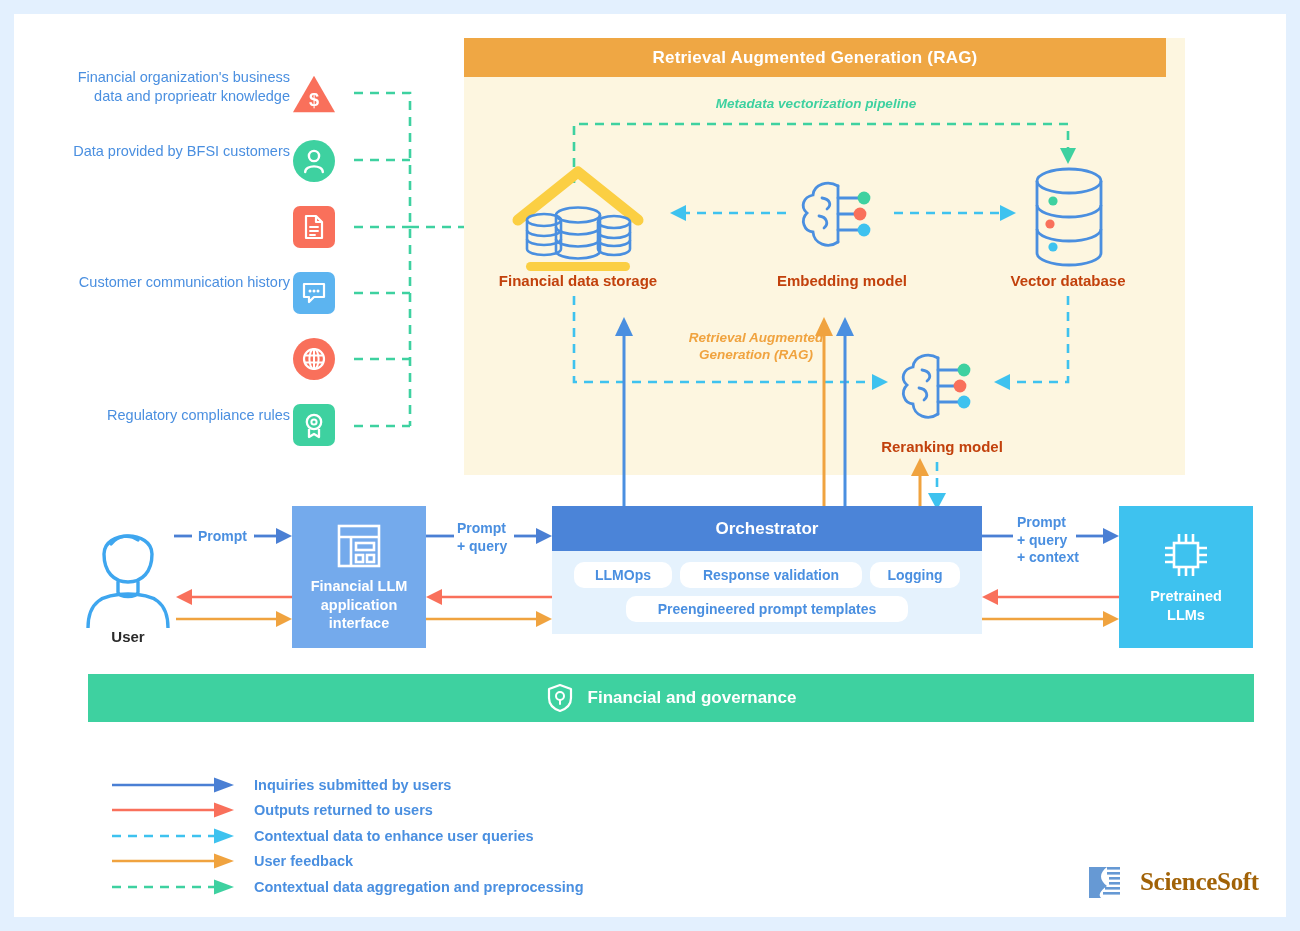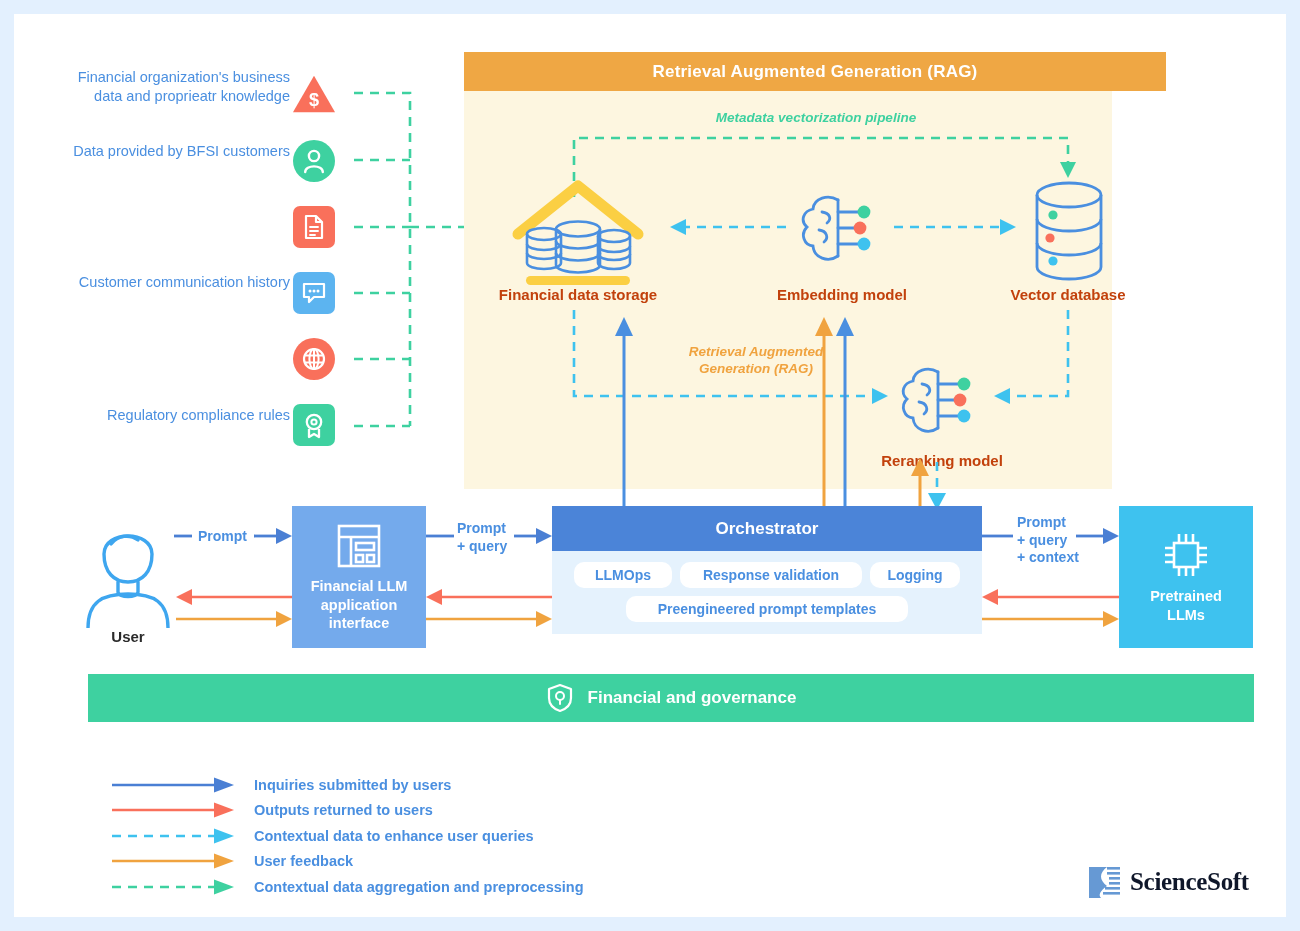--- a/index.html
+++ b/index.html
@@ -33,22 +33,22 @@
     display: flex; align-items: center; justify-content: center;
   }
   .sq { width: 42px; height: 42px; border-radius: 7px;
         display:flex; align-items:center; justify-content:center; }
   .circ { width: 42px; height: 42px; border-radius: 50%;
         display:flex; align-items:center; justify-content:center; }
 
   
   #ragPanel {
     position: absolute;
-    left: 450px; top: 38px;
-    width: 648px; height: 437px;
+    left: 450px; top: 24px;
+    width: 721px; height: 437px;
     background: #fdf6e0;
   }
   #ragHeader {
     position: absolute; left: 0; top: 0;
     width: 702px; height: 39px;
     background: #efa744;
     color: #ffffff;
     font-weight: bold;
     font-size: 17px;
     display: flex; align-items: center; justify-content: center;
@@ -99,22 +99,22 @@
 
   
   #legend { position:absolute; left:98px; top:758px; }
   .lg-row { display:flex; align-items:center; height:25.5px; }
   .lg-key { width: 128px; height: 20px; position:relative; }
   .lg-text { color:#4a8fe0; font-weight:bold; font-size:14.5px; margin-left:14px; }
 
   
   #logo { position:absolute; left:1073px; top:850px;
           display:flex; align-items:center; gap:9px; }
-  #logoText { font-family:"Liberation Serif", serif; color:#0f172a;
-              font-weight:bold; font-size:25px; letter-spacing:-.3px; }
+  #logoText { font-family:"Liberation Serif", serif; color:#a16207;
+              font-weight:bold; font-size:25px; letter-spacing:-.3px;margin-left:10px; }
   .arrowtext { position:absolute; color:#4a8fe0; font-weight:bold;
                font-size:14px; line-height:1.25; }
 </style>
 </head>
 <body>
 
 <div id="canvas">
 
   <div class="src-label" style="left:36px; top:54px;">Financial organization's business data and proprieatr knowledge</div>
   <div class="src-label" style="left:36px; top:128px;">Data provided by BFSI customers</div>

